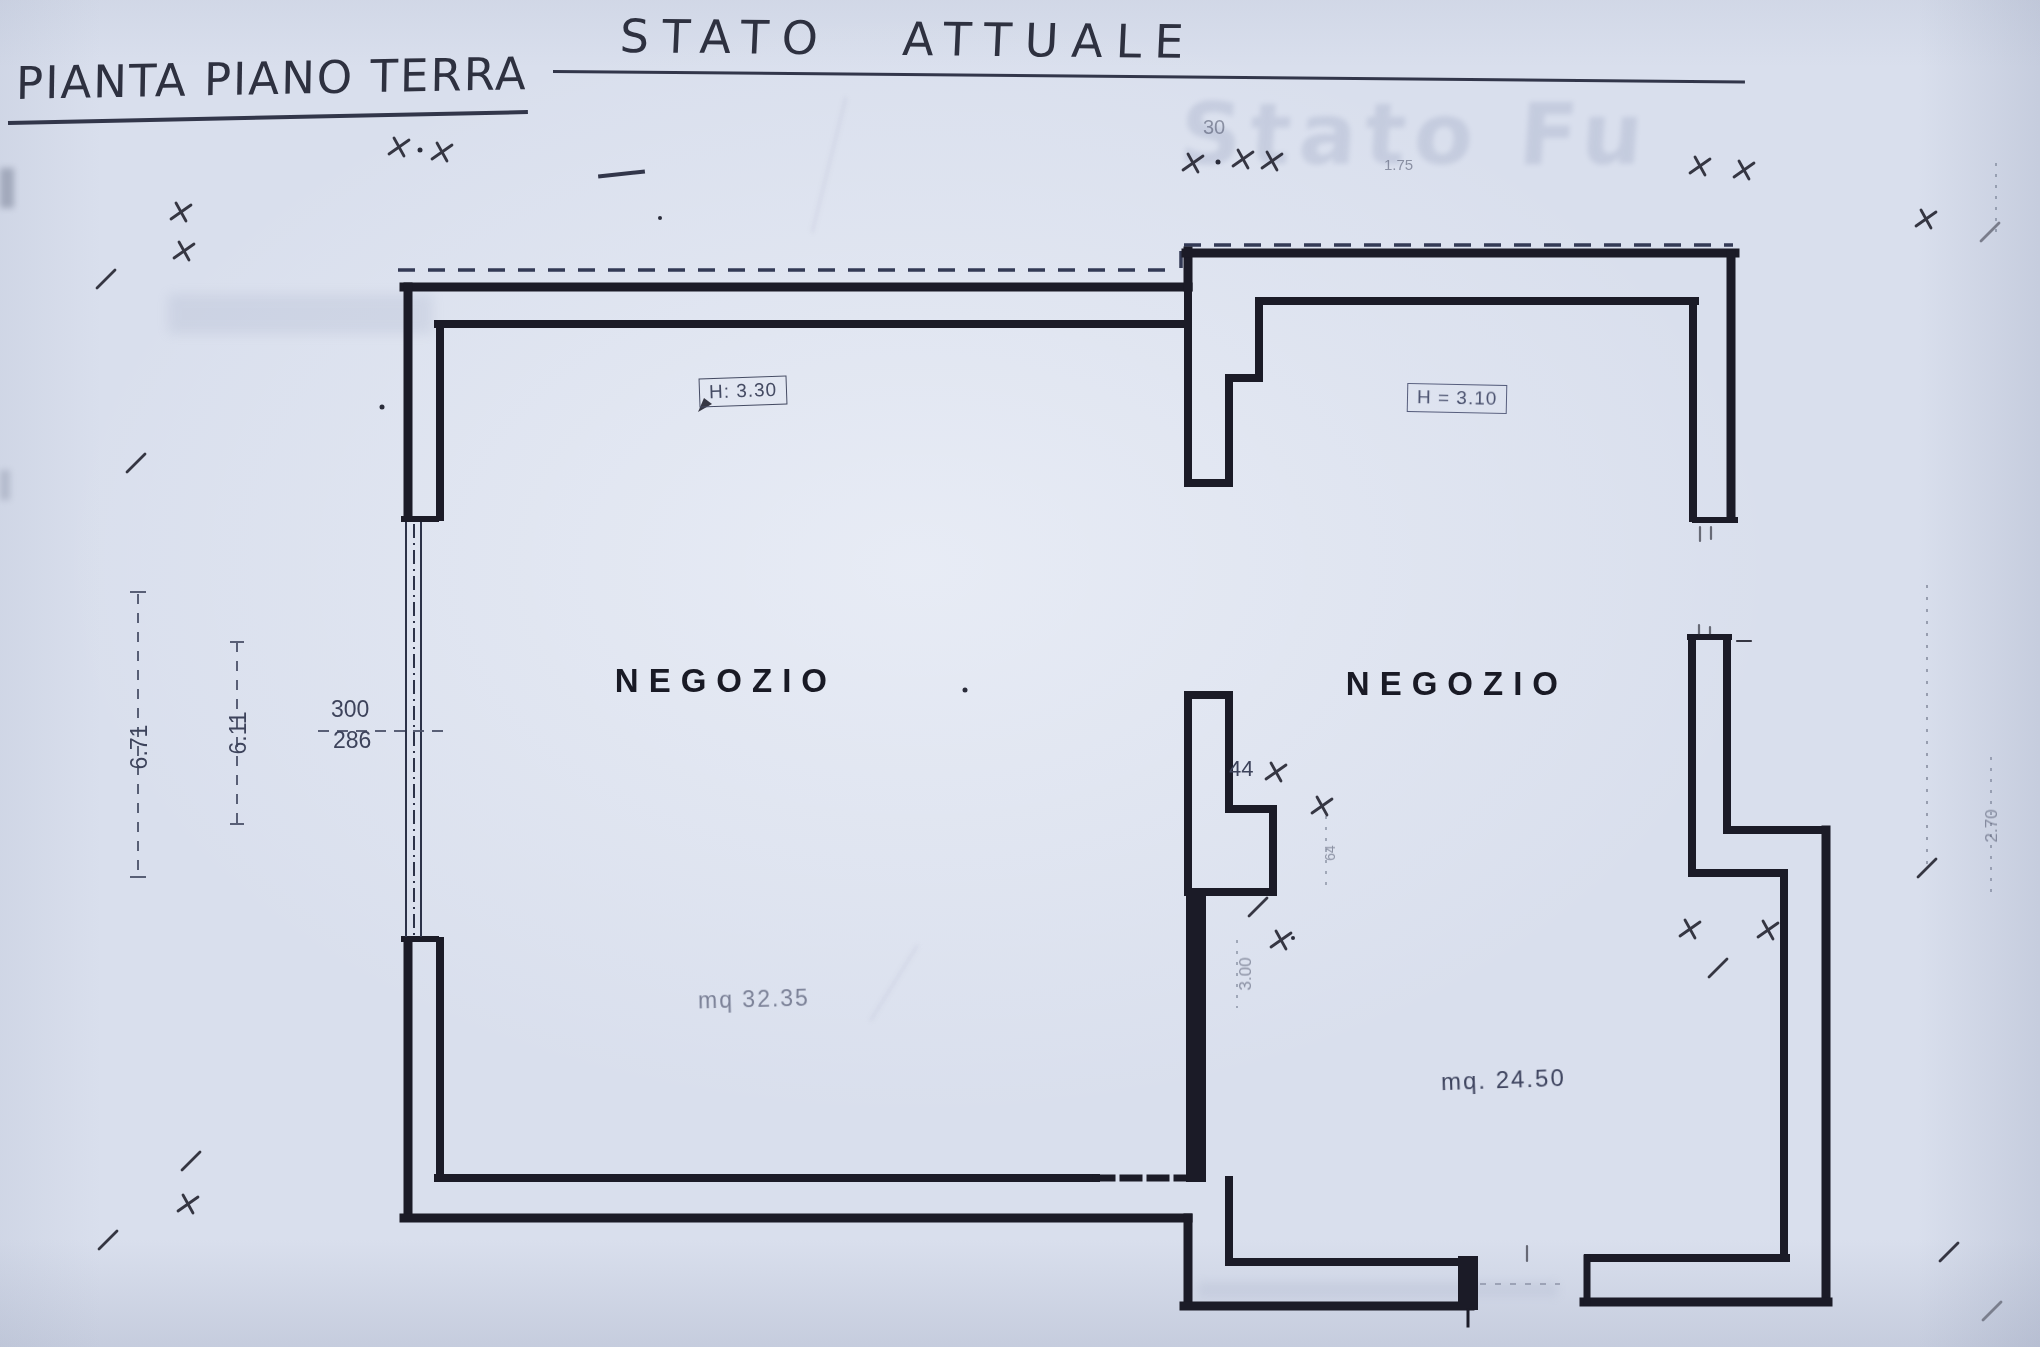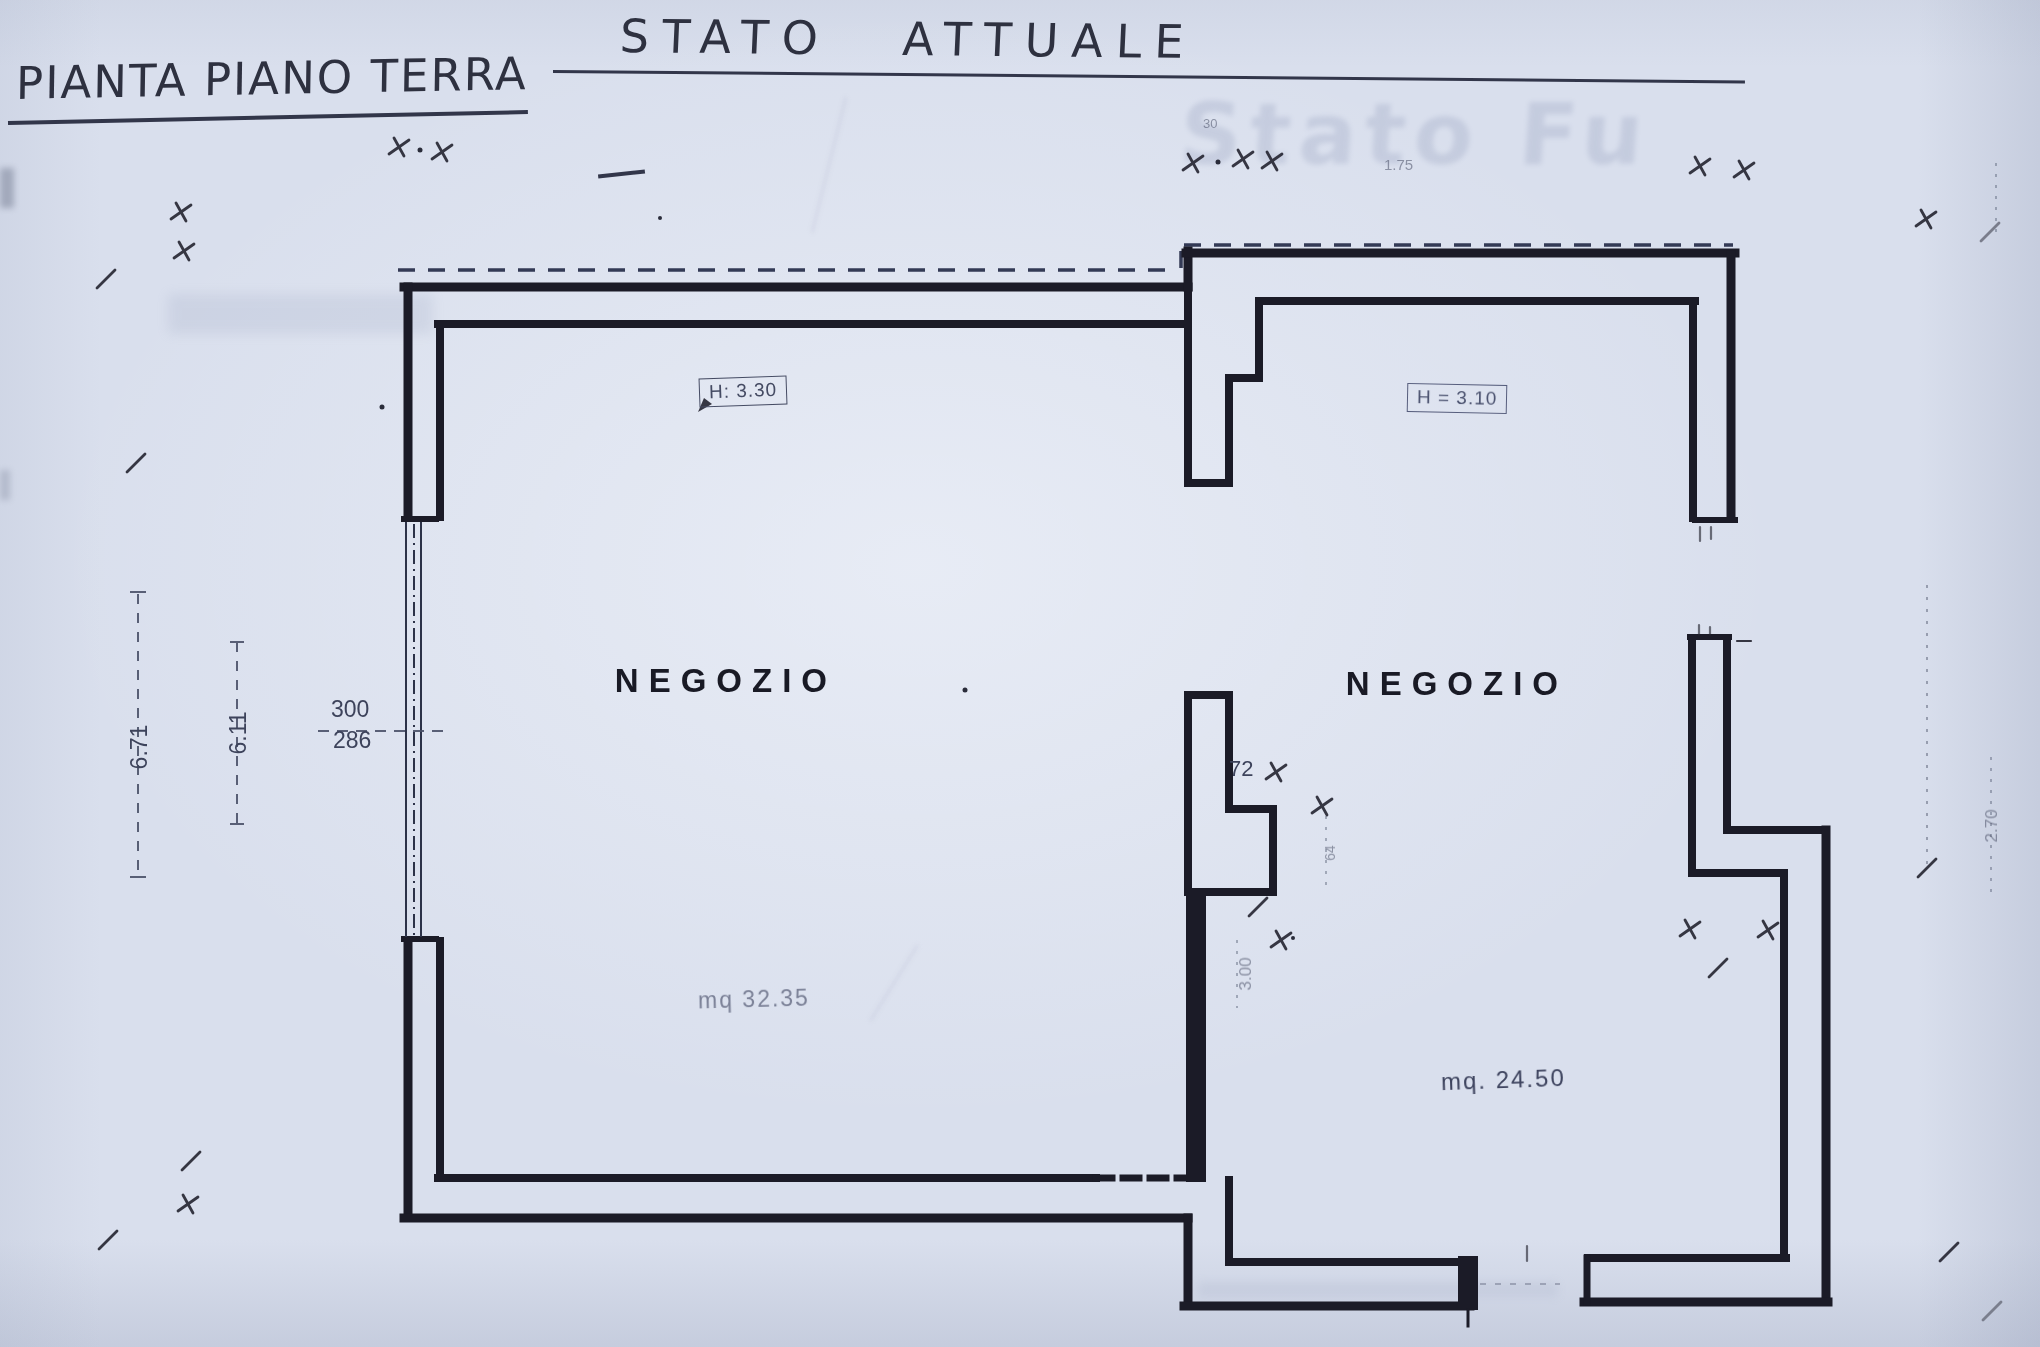--- a/index.html
+++ b/index.html
@@ -198,20 +198,20 @@
     <span>H = 3.10</span>
   </div>
 
   <div class="lbl area area-left">mq 32.35</div>
   <div class="lbl area area-right">mq. 24.50</div>
 
   <div class="lbl dim d300">300</div>
   <div class="lbl dim d286">286</div>
   <div class="vdim" style="left:139px;top:747px;">6.71</div>
   <div class="vdim" style="left:238px;top:733px;">6.11</div>
-  <div class="lbl dim d85">72</div>
+  <div class="lbl dim d85">44</div>
   <div class="vdim faint" style="left:1246px;top:974px;font-size:17px;">3.00</div>
   <div class="vdim faint" style="left:1330px;top:853px;font-size:14px;">64</div>
   <div class="vdim faint" style="left:1992px;top:826px;font-size:17px;">2.70</div>
-  <div class="lbl dim faint" style="left:1203px;top:116px;font-size:13px;">30</div>
+  <div class="lbl dim faint" style="left:1203px;top:116px;font-size:20px;">30</div>
   <div class="lbl dim faint" style="left:1384px;top:156px;font-size:15px;">1.75</div>
 
 </div>
 
 </body></html>

